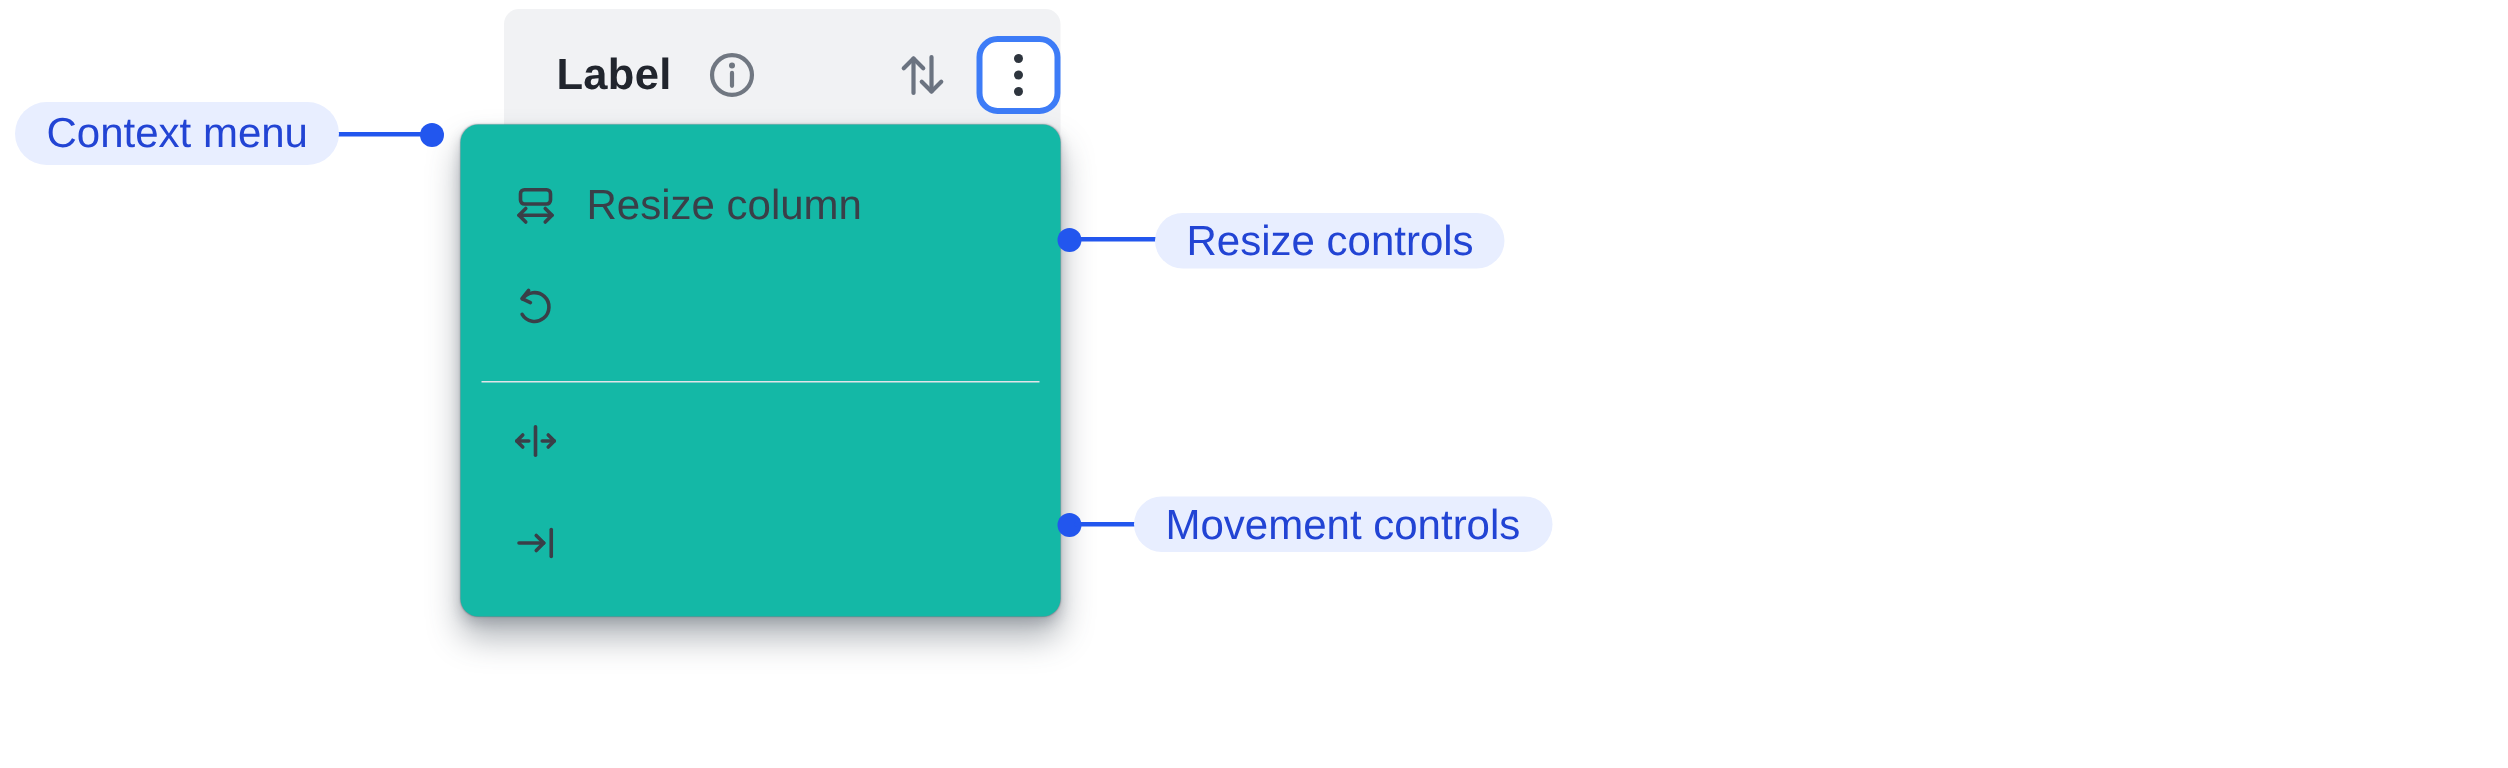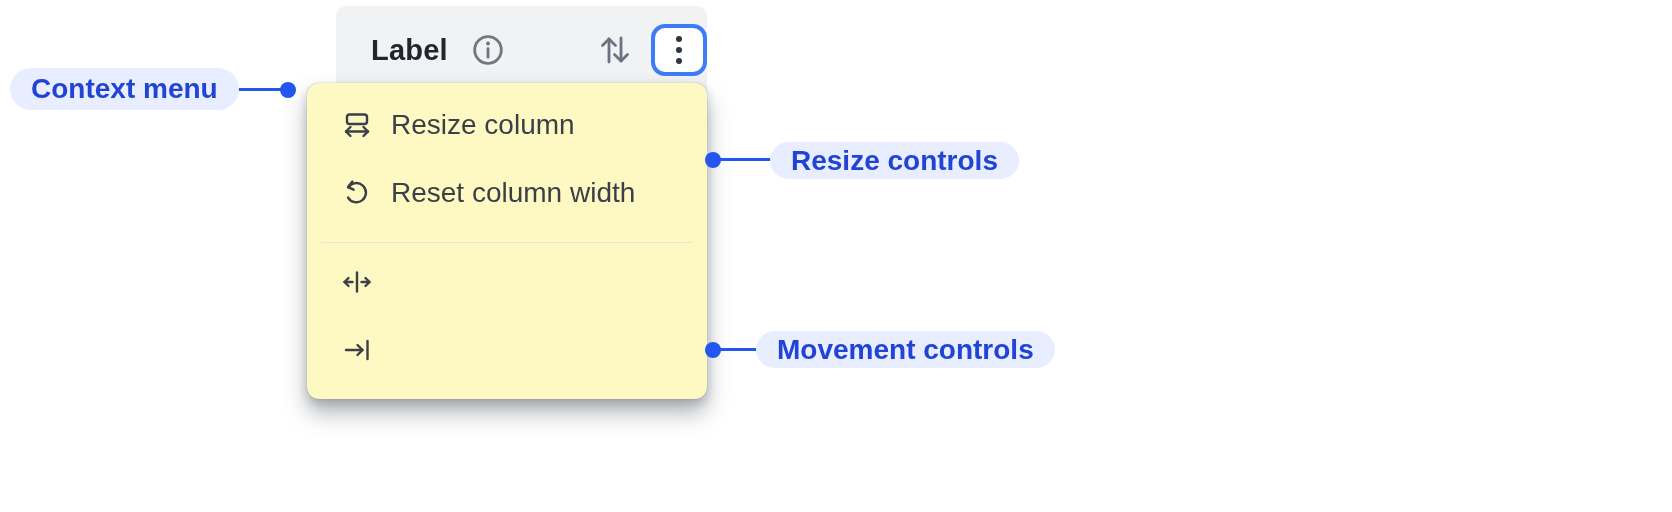--- a/index.html
+++ b/index.html
@@ -24,37 +24,37 @@
     width:56px; height:52px; box-sizing:border-box;
     border:4.5px solid #3d7cf7; border-radius:14px; background:#ffffff;
     display:flex; flex-direction:column; justify-content:center; align-items:center;
     gap:5px; padding:0; cursor:pointer;
   }
   .meatball .dot { width:6px; height:6px; border-radius:50%; background:#2e353e; }
 
   
   .menu {
     position:absolute; left:307px; top:83px; width:400px; box-sizing:border-box;
-    background:#fef9c3; border-radius:12px; padding:8px 0 15px; z-index:2;
+    background:#14b8a6; border-radius:12px; padding:20px 0 15px; z-index:2;
     box-shadow: 0 0 1px rgba(62,72,86,.45),
                 0 4px 8px rgba(62,72,86,.22),
                 0 14px 22px rgba(62,72,86,.40);
   }
   .menu-item {
     height:68px; display:flex; align-items:center; gap:17px;
     padding:0 20px 0 33px; font-size:28px; color:#3a3f48; cursor:pointer;
     white-space:nowrap;
   }
   .mi-icon { width:34px; height:34px; flex:none; display:flex; align-items:center; justify-content:center; }
   .divider { height:1px; background:#e2e4e9; margin:15px 14px 5px; }
 
   
   .pill {
     position:absolute; display:flex; align-items:center;
-    background:#e8eeff; color:#2244d4; font-weight:700; font-size:28px;
+    background:#e8eeff; color:#2244d4; font-weight:400; font-size:28px;
     padding:0 21px; white-space:nowrap; z-index:4;
   }
   .pill-context  { left:10px;  top:68px;  height:42px; border-radius:21px; }
   .pill-resize   { left:770px; top:142px; height:37px; border-radius:19px; }
   .pill-movement { left:756px; top:331px; height:37px; border-radius:19px; }
 
   .conn-line { position:absolute; height:3px; background:#2256ee; border-radius:2px; z-index:3; }
   .line-context  { left:199px; top:88px;  width:85px; }
   .line-resize   { left:716px; top:158px; width:84px; }
   .line-movement { left:716px; top:348px; width:84px; }
@@ -114,21 +114,20 @@
       <span>Resize column</span>
     </div>
 
     <div class="menu-item">
       <span class="mi-icon">
         <svg width="34" height="34" viewBox="0 0 34 34" fill="none" stroke="#3a3f48" stroke-width="2.4" stroke-linecap="round" stroke-linejoin="round">
           <path d="M12.4 5.6 L8 11.1 L13.6 13.7"></path>
           <path d="M8.4 11.3 A 9.6 9.6 0 1 1 8.1 21.6"></path>
         </svg>
       </span>
-      <span>Reset column width</span>
     </div>
 
     <div class="divider"></div>
 
     <div class="menu-item">
       <span class="mi-icon">
         <svg width="34" height="34" viewBox="0 0 34 34" fill="none" stroke="#3a3f48" stroke-width="2.4" stroke-linecap="round" stroke-linejoin="round">
           <path d="M17 7.5 V26.5"></path>
           <path d="M12.5 17 H4.5"></path>
           <path d="M8.5 13 L4.5 17 L8.5 21"></path>

